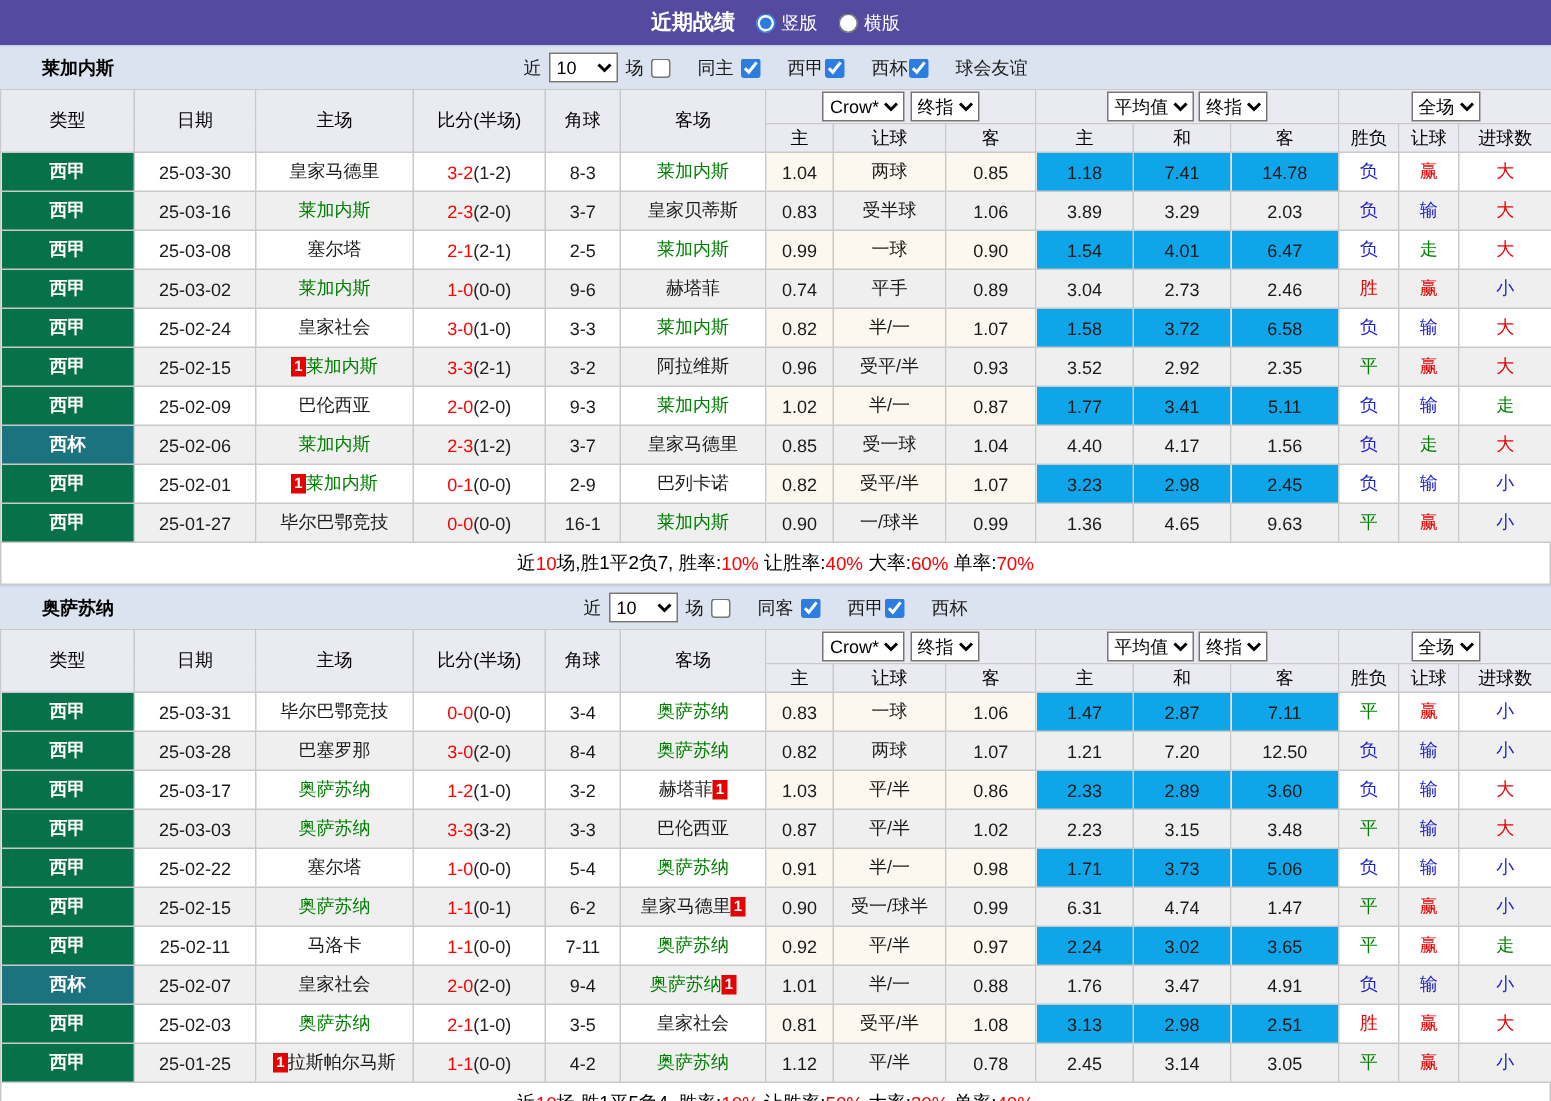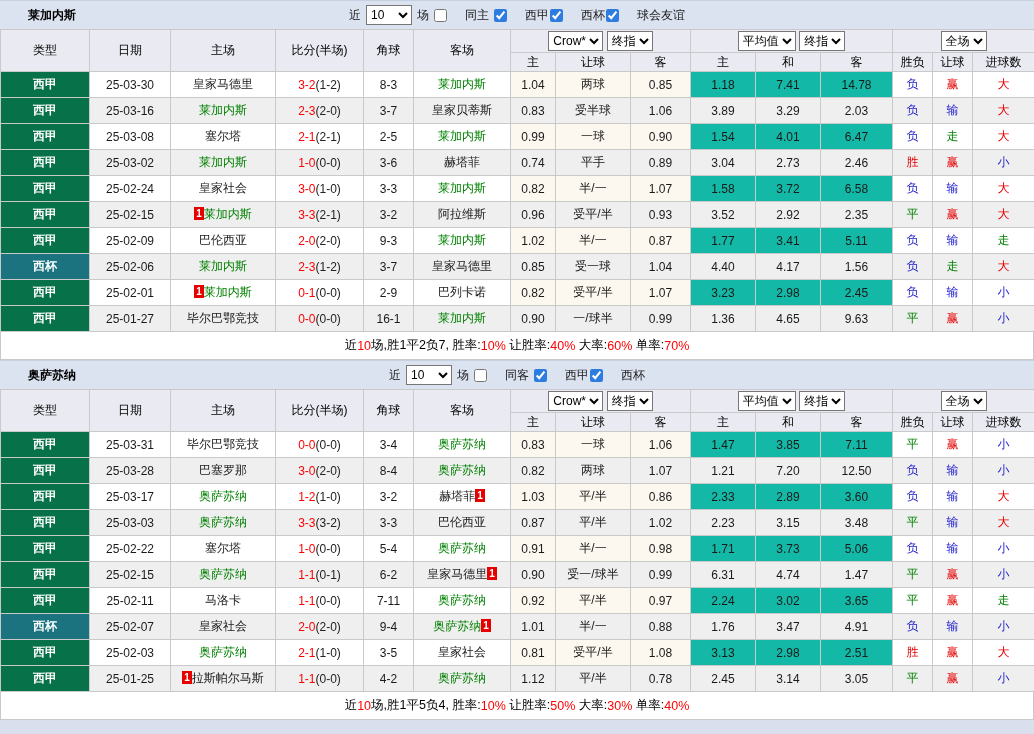--- a/index.html
+++ b/index.html
@@ -31,21 +31,21 @@
   .sel-recent{width:46px;}
   
   table{width:1034px;border-collapse:collapse;table-layout:fixed;}
   th,td{border:1px solid #c9c9c9;text-align:center;padding:0;overflow:hidden;white-space:nowrap;}
   thead th{background:#eaeaf3;font-weight:normal;height:18px;color:#000;}
   th.group-th{padding:1px 0;}
   tbody td{height:25px;}
   tr.odd td{background:#fff;}
   tr.even td{background:#efefef;}
   tr.odd td.crow-col{background:#fdf8ef;}
-  tr.odd td.avg-col{background:#14b8a6;}
+  tr.odd td.avg-col{background:#0ea5e9;}
   td.type-liga{background:#077249 !important;color:#fff;font-weight:bold;}
   td.type-cup{background:#1b7380 !important;color:#fff;font-weight:bold;}
   .target{color:#008000;}
   .score-full{color:#f00;}
   .score-half{color:#222;}
   .red-card{
     display:inline-block;background:#e60000;color:#fff;font-size:10px;
     line-height:13px;padding:0 2px;font-weight:bold;vertical-align:1px;
   }
   
@@ -54,20 +54,33 @@
     background:#fff;border:1px solid #c9c9c9;border-top:none;font-size:12.5px;color:#000;
   }
   .summary-bar .red{color:#f00;}
   .summary-bar span{white-space:pre;}
 </style>
 </head>
 <body>
 
 <div class="page">
 
+  <div class="titlebar">
+    <span class="title">近期战绩</span>
+    <span class="radio-group">
+      <label>
+        <input type="radio" name="layout" checked="" style="">
+        <span>竖版</span>
+      </label>
+      <label>
+        <input type="radio" name="layout" style="">
+        <span>横版</span>
+      </label>
+    </span>
+  </div>
 
   <div class="section">
     <div class="filter-bar">
       <span class="team-name">莱加内斯</span>
       <span>近</span>
       <select class="sel-recent">
         <option>10</option>
       </select>
       <span>场</span>
       <label>
@@ -190,21 +203,21 @@
             <td class="avg-col">6.47</td>
             <td class="result-col" style="color: rgb(35, 35, 204);">负</td>
             <td class="result-col" style="color: rgb(0, 128, 0);">走</td>
             <td class="result-col" style="color: rgb(230, 0, 0);">大</td>
           </tr>
           <tr class="even">
             <td class="type-liga">西甲</td>
             <td class="date-cell">25-03-02</td>
             <td class="team-cell"><span class="target">莱加内斯</span></td>
             <td class="score-cell"><span class="score-full">1-0</span><span class="score-half">(0-0)</span></td>
-            <td class="corners-cell">3-6</td>
+            <td class="corners-cell">9-6</td>
             <td class="team-cell"><span>赫塔菲</span></td>
             <td class="crow-col">0.74</td>
             <td class="crow-col">平手</td>
             <td class="crow-col">0.89</td>
             <td class="avg-col">3.04</td>
             <td class="avg-col">2.73</td>
             <td class="avg-col">2.46</td>
             <td class="result-col" style="color: rgb(230, 0, 0);">胜</td>
             <td class="result-col" style="color: rgb(230, 0, 0);">赢</td>
             <td class="result-col" style="color: rgb(35, 35, 204);">小</td>
@@ -407,21 +420,21 @@
             <td class="type-liga">西甲</td>
             <td class="date-cell">25-03-31</td>
             <td class="team-cell"><span>毕尔巴鄂竞技</span></td>
             <td class="score-cell"><span class="score-full">0-0</span><span class="score-half">(0-0)</span></td>
             <td class="corners-cell">3-4</td>
             <td class="team-cell"><span class="target">奥萨苏纳</span></td>
             <td class="crow-col">0.83</td>
             <td class="crow-col">一球</td>
             <td class="crow-col">1.06</td>
             <td class="avg-col">1.47</td>
-            <td class="avg-col">3.85</td>
+            <td class="avg-col">2.87</td>
             <td class="avg-col">7.11</td>
             <td class="result-col" style="color: rgb(0, 128, 0);">平</td>
             <td class="result-col" style="color: rgb(230, 0, 0);">赢</td>
             <td class="result-col" style="color: rgb(35, 35, 204);">小</td>
           </tr>
           <tr class="even">
             <td class="type-liga">西甲</td>
             <td class="date-cell">25-03-28</td>
             <td class="team-cell"><span>巴塞罗那</span></td>
             <td class="score-cell"><span class="score-full">3-0</span><span class="score-half">(2-0)</span></td>

